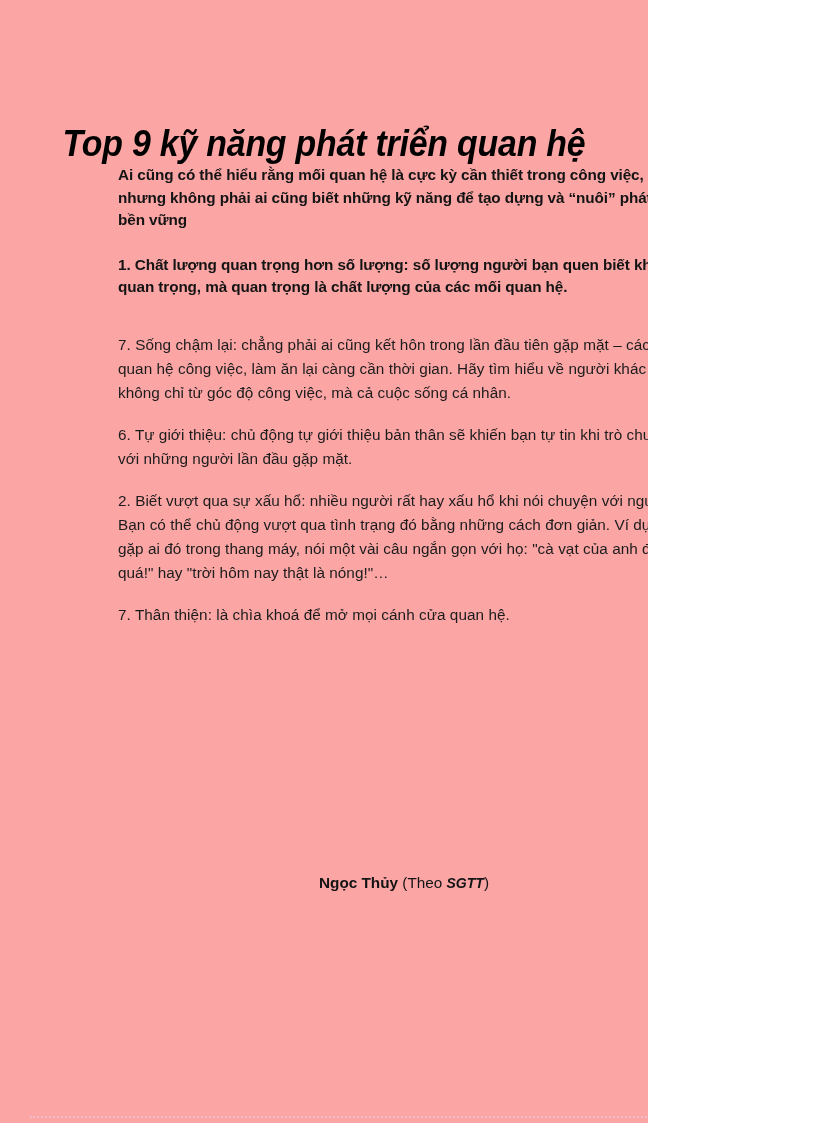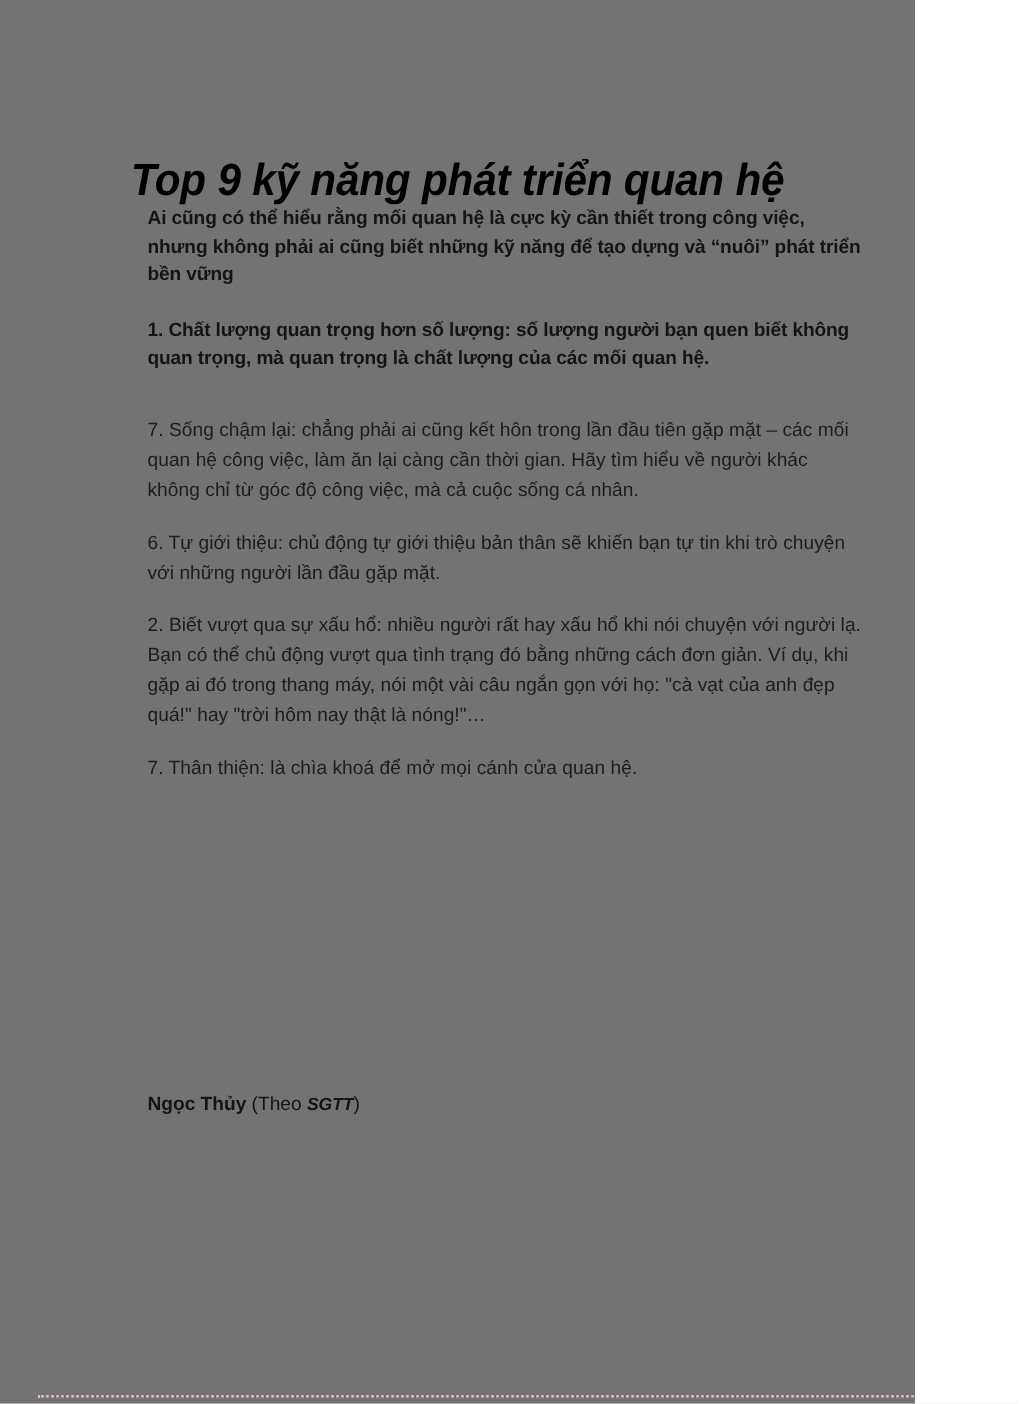--- a/index.html
+++ b/index.html
@@ -3,23 +3,23 @@
 <meta charset="utf-8">
 <style>
   html, body {
     margin: 0;
     padding: 0;
     background: #ffffff;
   }
 
   #page {
     position: relative;
-    width: 732px;
+    width: 648px;
     height: 1123px;
-    background: #737373;
+    background: #fca5a5;
     overflow: hidden;
     font-family: "Liberation Sans", sans-serif;
     color: #000000;
     -webkit-font-smoothing: none;
   }
 
   
   .doc-title {
     position: absolute;
     left: 0;
@@ -73,21 +73,21 @@
     color: #1c1c1c;
     margin-bottom: 18px;
   }
 
   
   .byline {
     position: absolute;
     left: 118px;
     width: 572px;
     top: 872px;
-    text-align: left;
+    text-align: center;
     font-size: 15.3px;
     line-height: 22px;
     color: #141414;
   }
   .byline .author {
     font-weight: bold;
   }
   .byline .source {
     font-style: italic;
     font-weight: bold;

